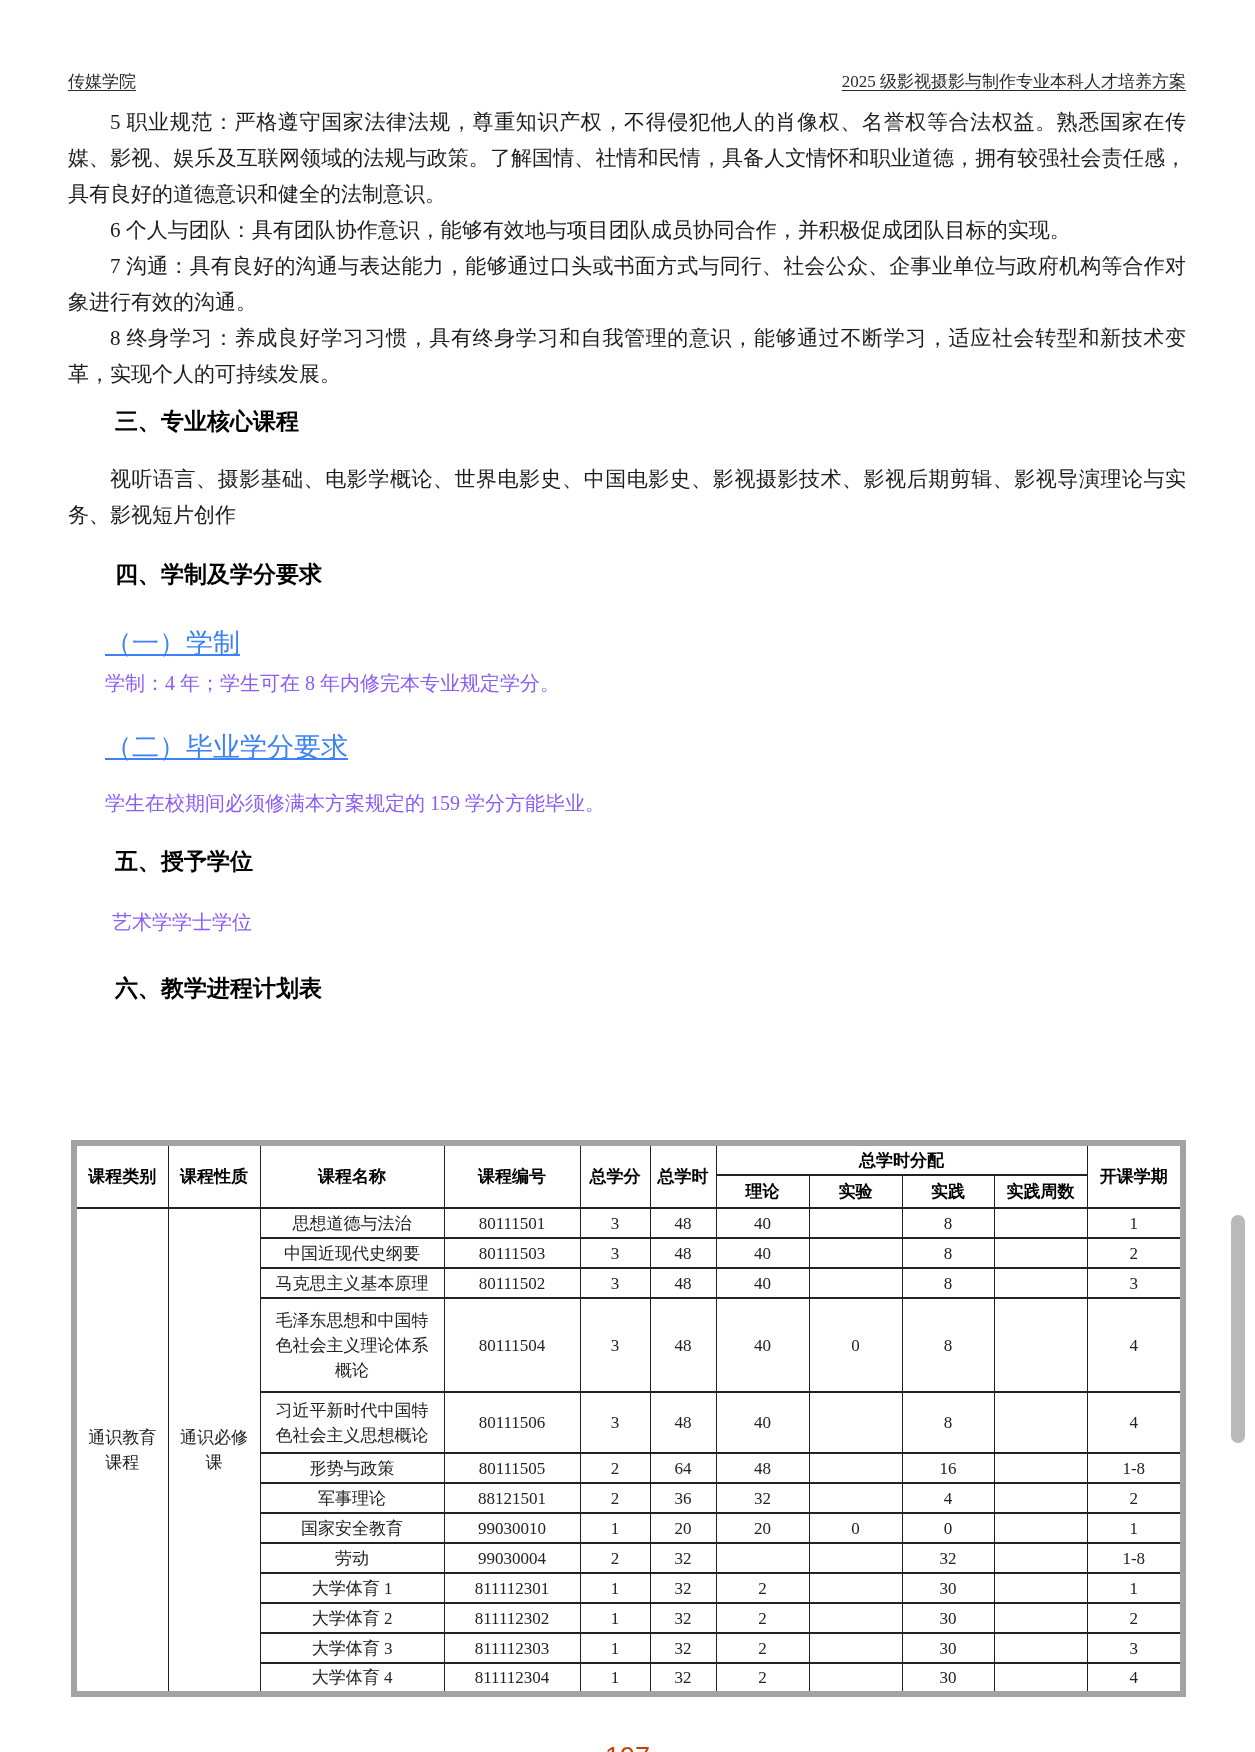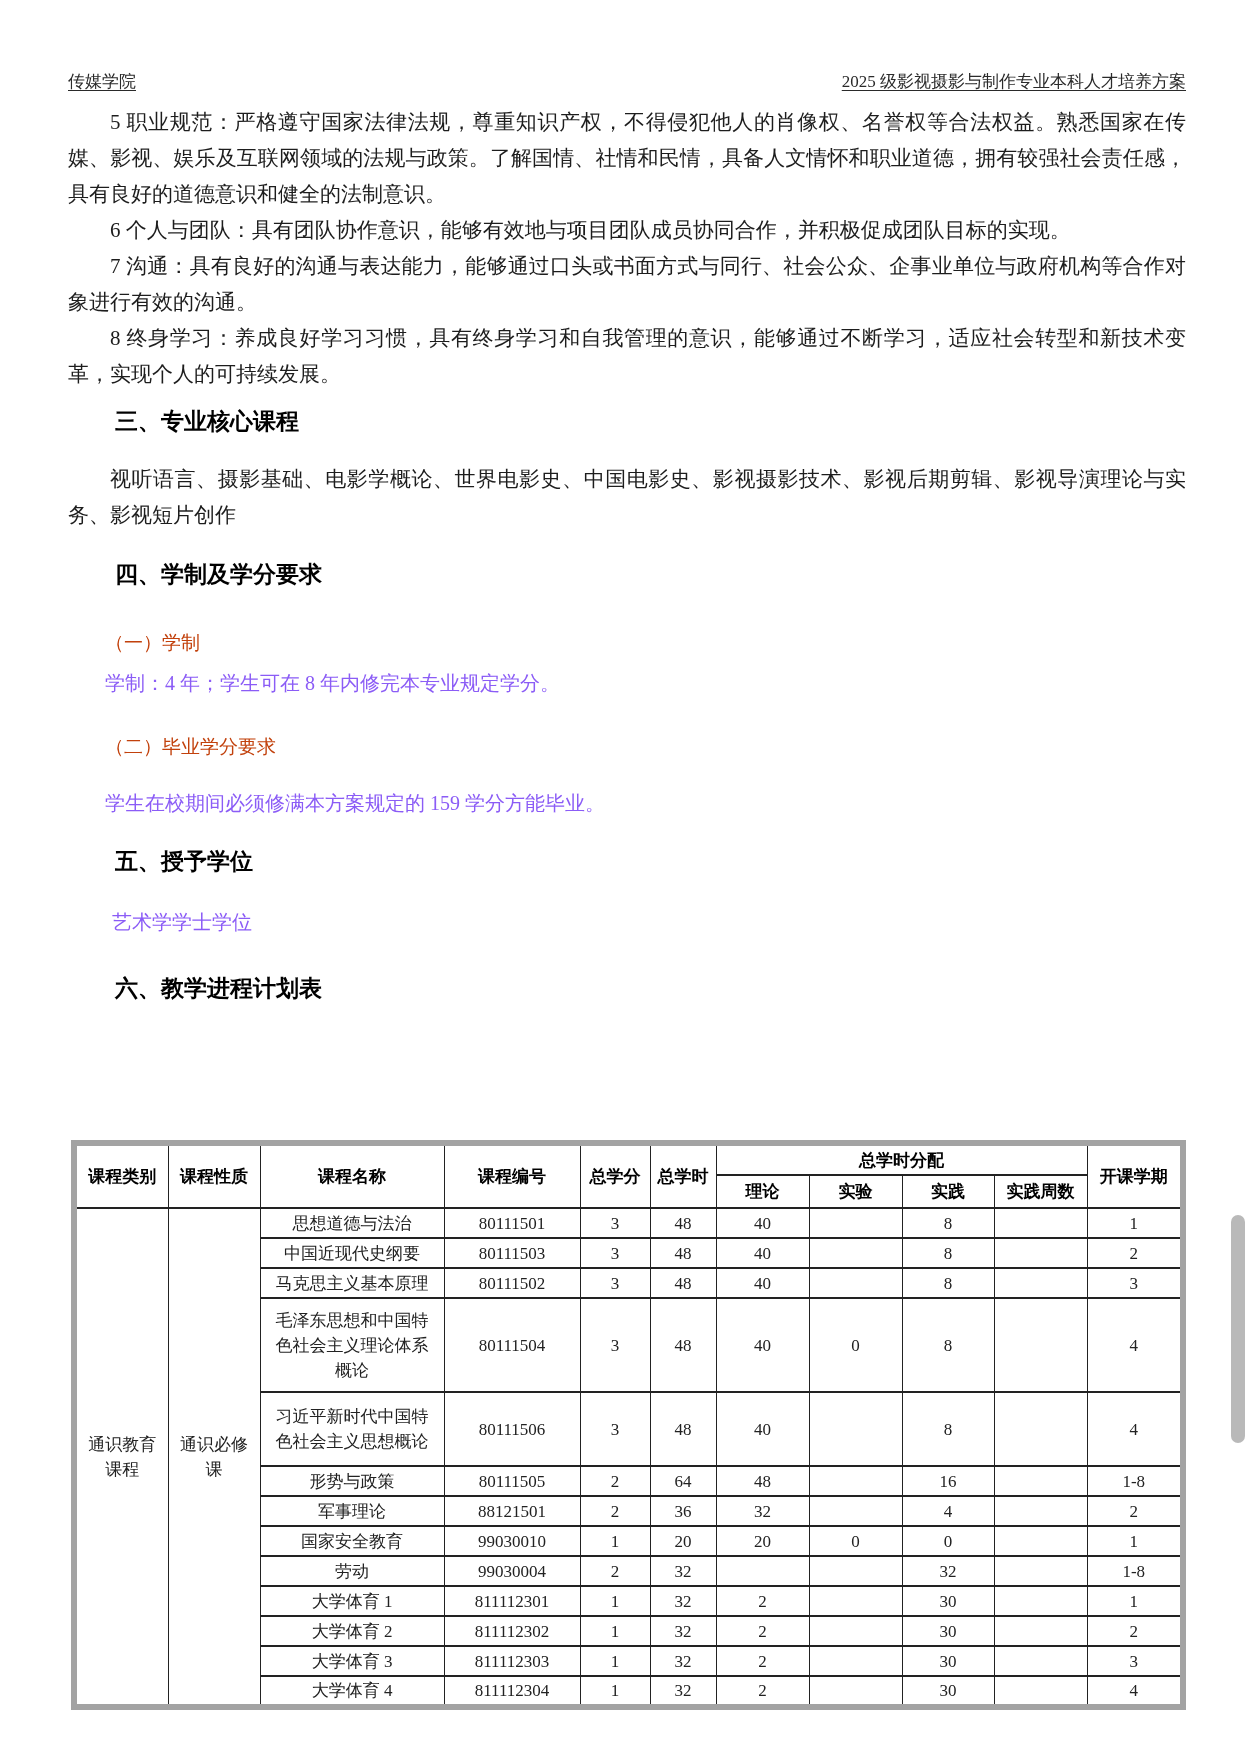--- a/index.html
+++ b/index.html
@@ -38,24 +38,25 @@
     font-weight: bold;
     font-size: 23px;
     line-height: 31px;
     padding-left: 47px;
     color: #000;
   }
   .h-s3 { margin-top: 14px; }
   .core-body { margin-top: 24px; }
   .h-s4 { margin-top: 26px; }
   .sub-head {
-    font-size: 19px;
+    font-size: 27px;
     line-height: 26px;
     padding-left: 37px;
-    color: #c2410c;
+    color: #3b82f6;
+    text-decoration: underline;
   }
   .sub-body {
     font-size: 20px;
     line-height: 30px;
     padding-left: 37px;
     color: #8b5cf6;
   }
   .sub1 { margin-top: 40px; }
   .sub1b { margin-top: 12px; }
   .sub2 { margin-top: 36px; }
@@ -85,21 +86,21 @@
   }
   table.plan th {
     font-weight: bold;
     color: #000;
     font-size: 17px;
   }
   thead tr.hr1 { height: 32px; }
   thead tr.hr2 { height: 33px; }
   tbody tr { height: 30px; }
   tbody tr.r3 { height: 94px; }
-  tbody tr.r4 { height: 74px; }
+  tbody tr.r4 { height: 61px; }
   .vcell { line-height: 28px; }
 
   .page-number {
     margin-top: 45px;
     text-align: center;
     font-family: "Liberation Sans", "DejaVu Sans", sans-serif;
     font-size: 27px;
     color: #c2410c;
   }
   .scrollbar-thumb {

